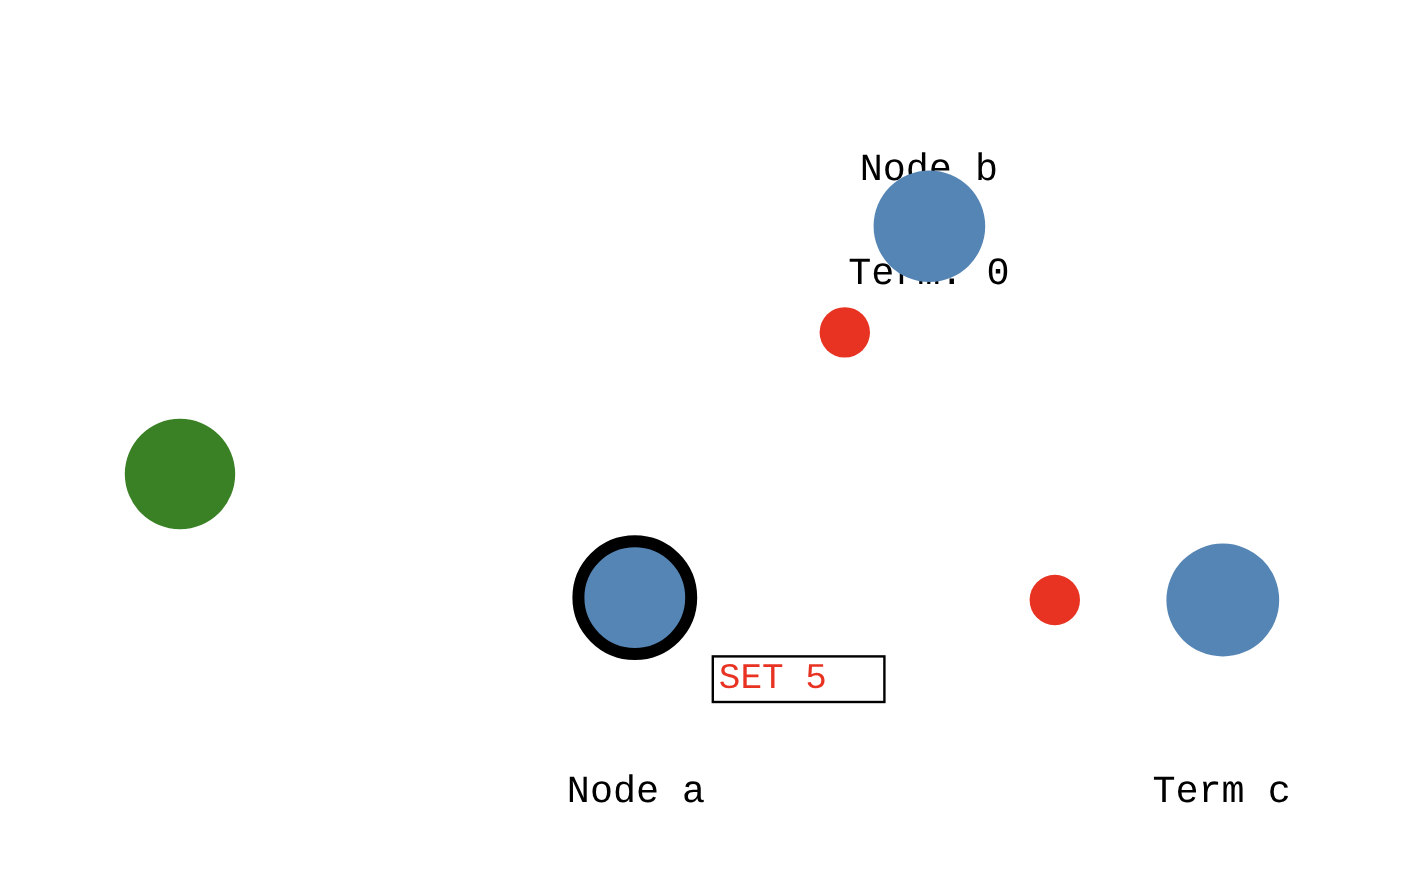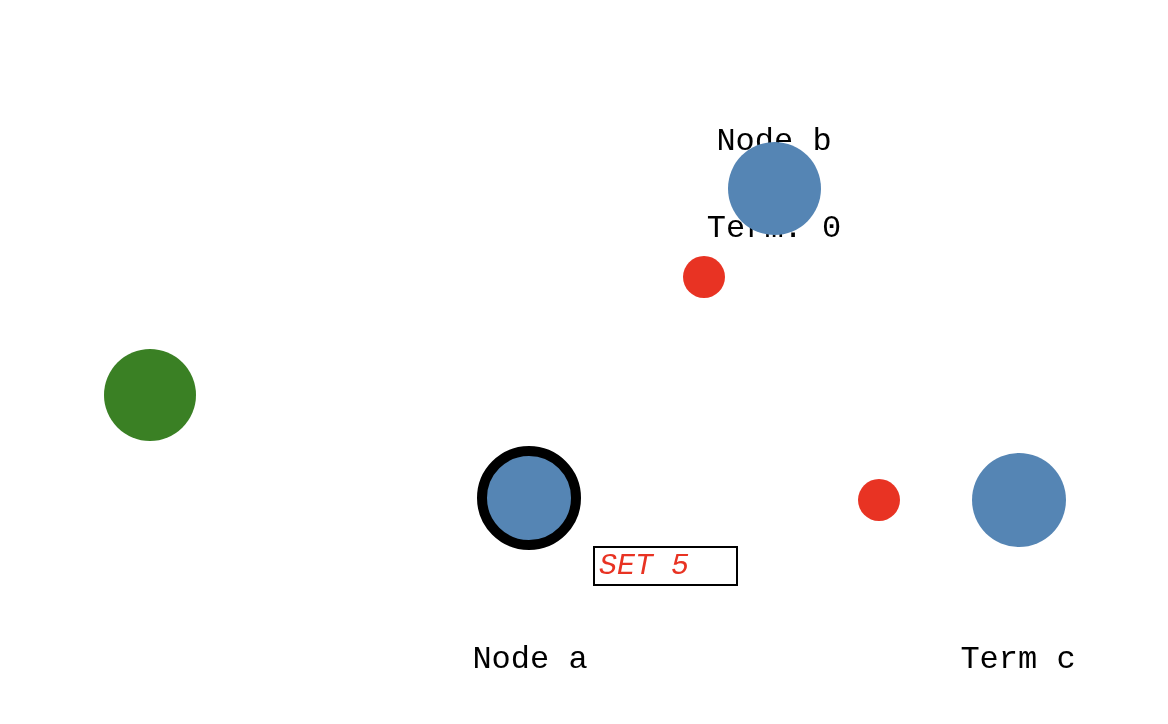--- a/index.html
+++ b/index.html
@@ -35,21 +35,20 @@
     position:absolute;
     left:593px;top:546px;
     width:137px;height:36px;
     border:2px solid var(--box-border,#000000);
     background:#ffffff;
     display:flex;align-items:center;
     padding-left:4px;
     font-size:30px;
     color:var(--msg-fill,#e83323);
     white-space:pre;
-    font-style:italic;
   }
 </style>
 </head>
 <body>
 
 <div class="canvas">
 
   <div class="node-label" id="label-b">
     <div>Node b</div>
     <div>Term: 0</div>

